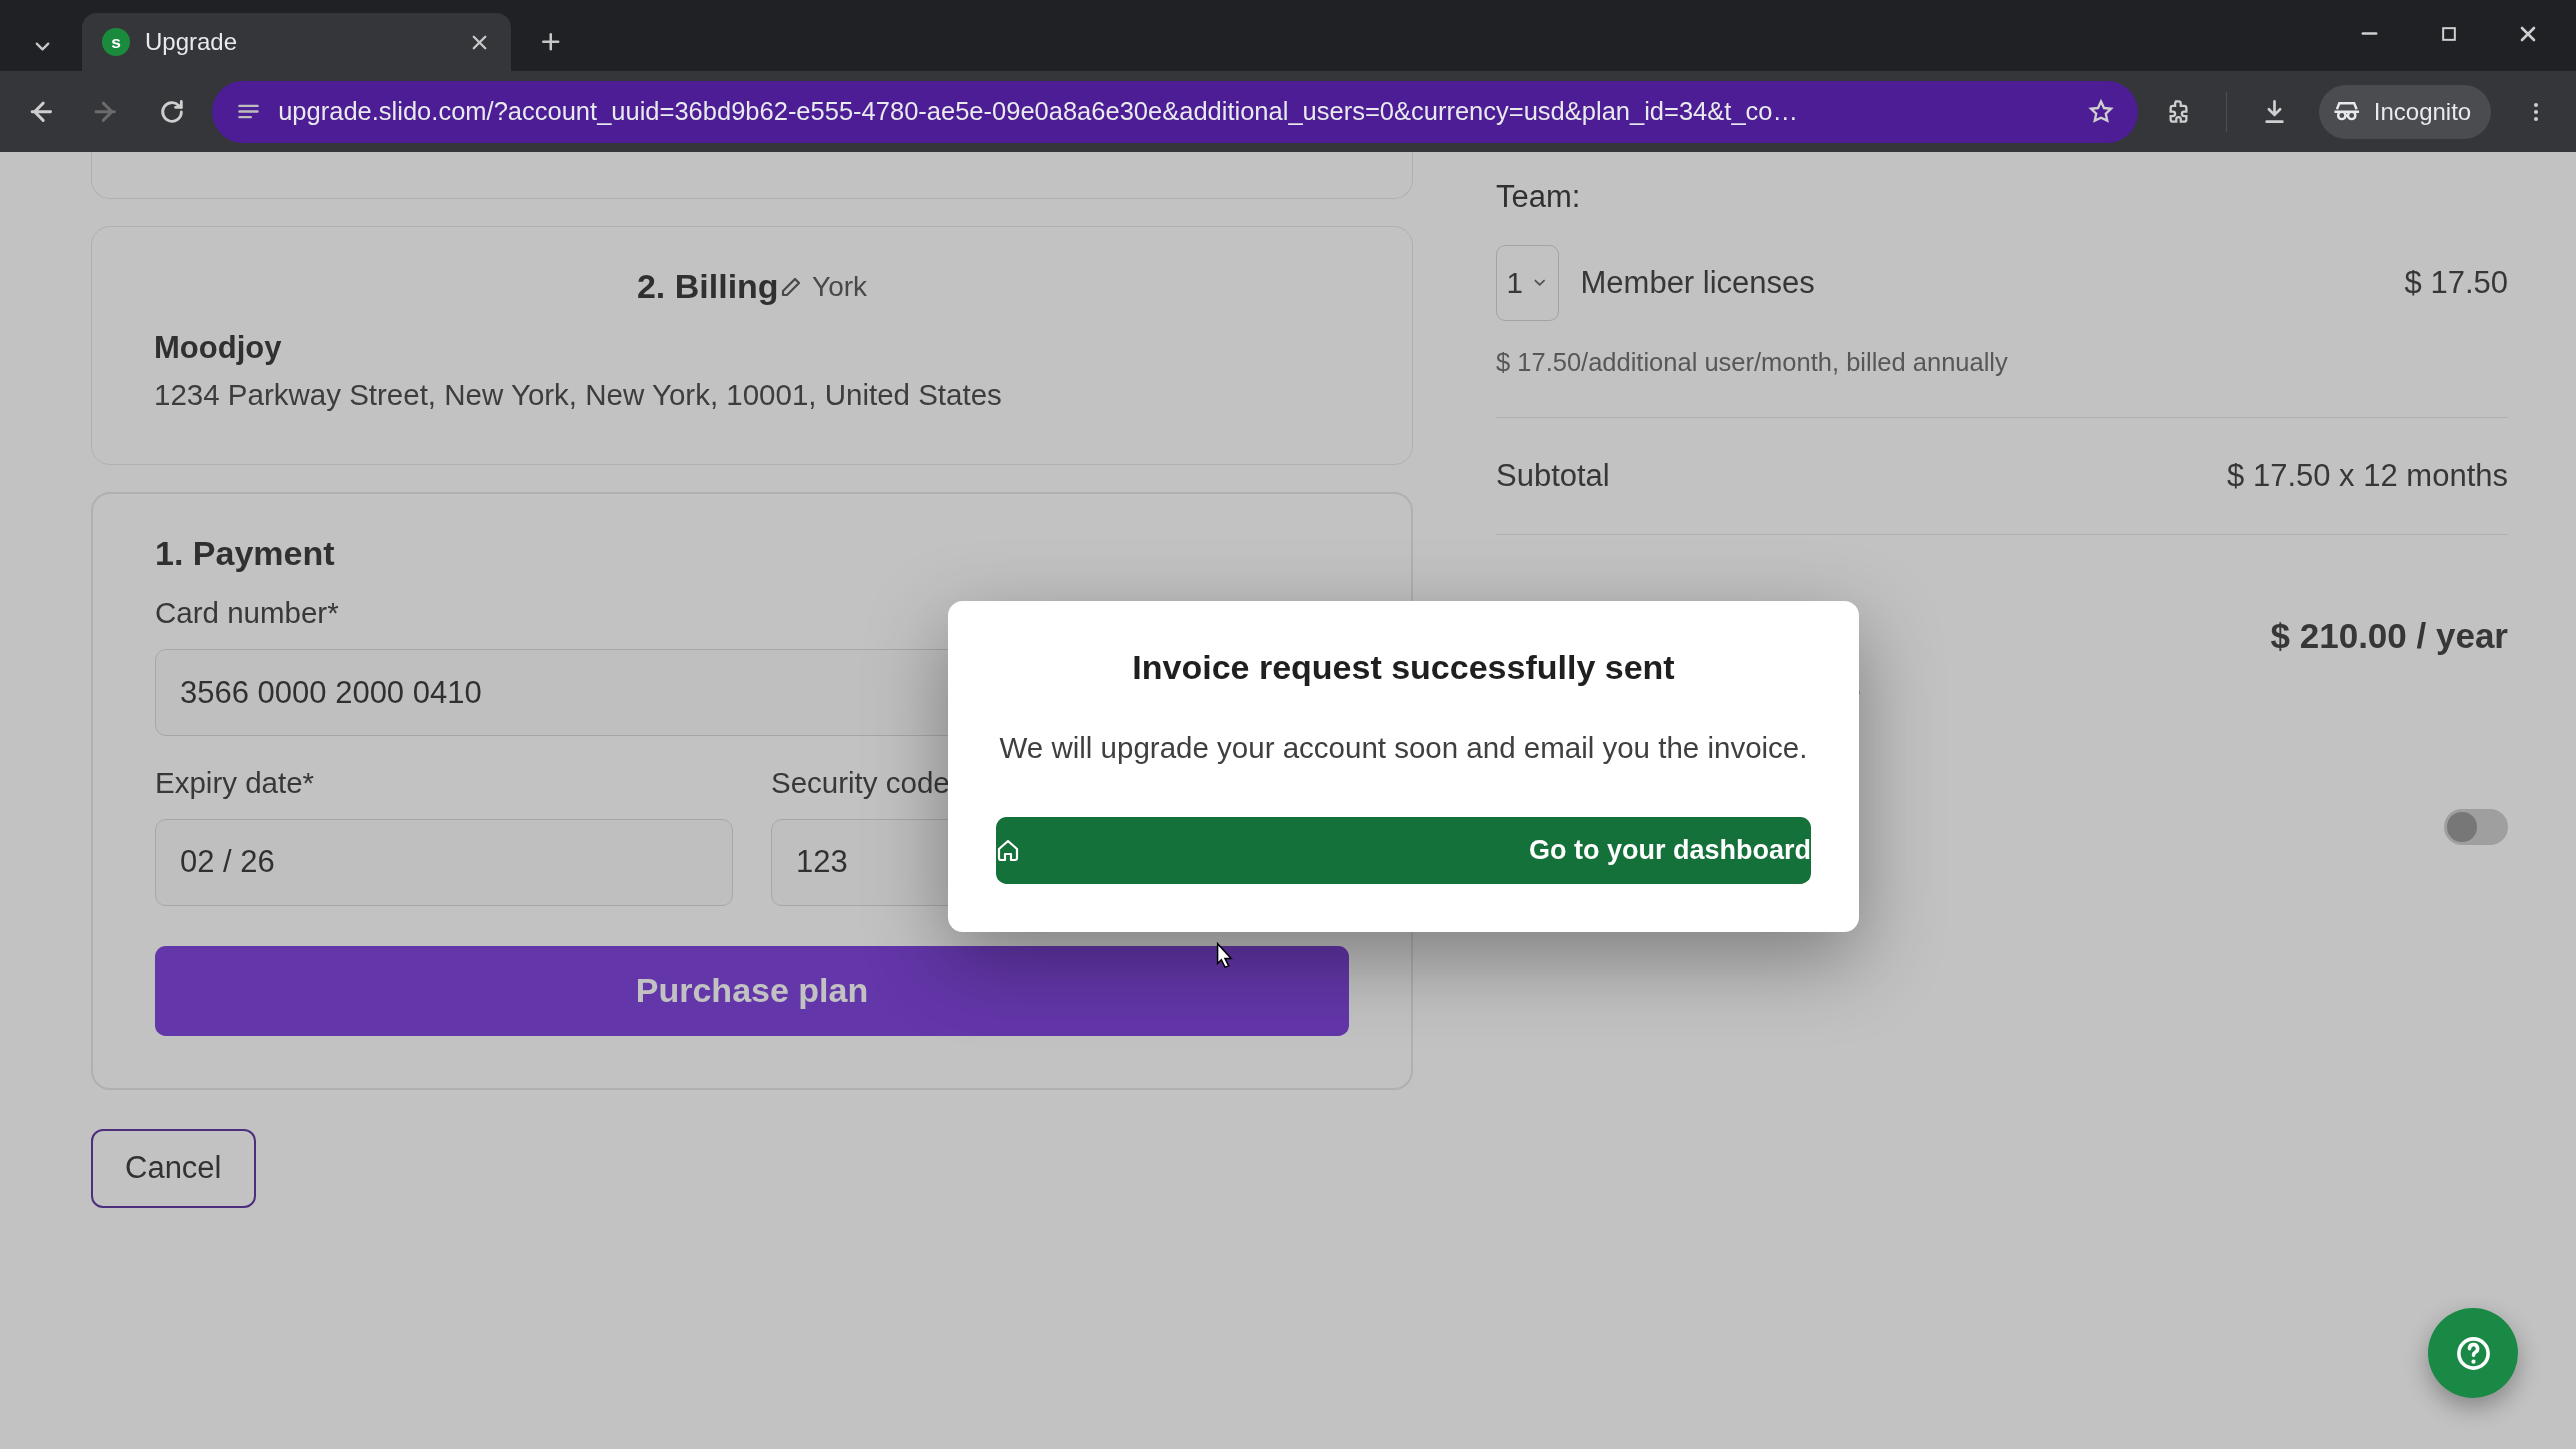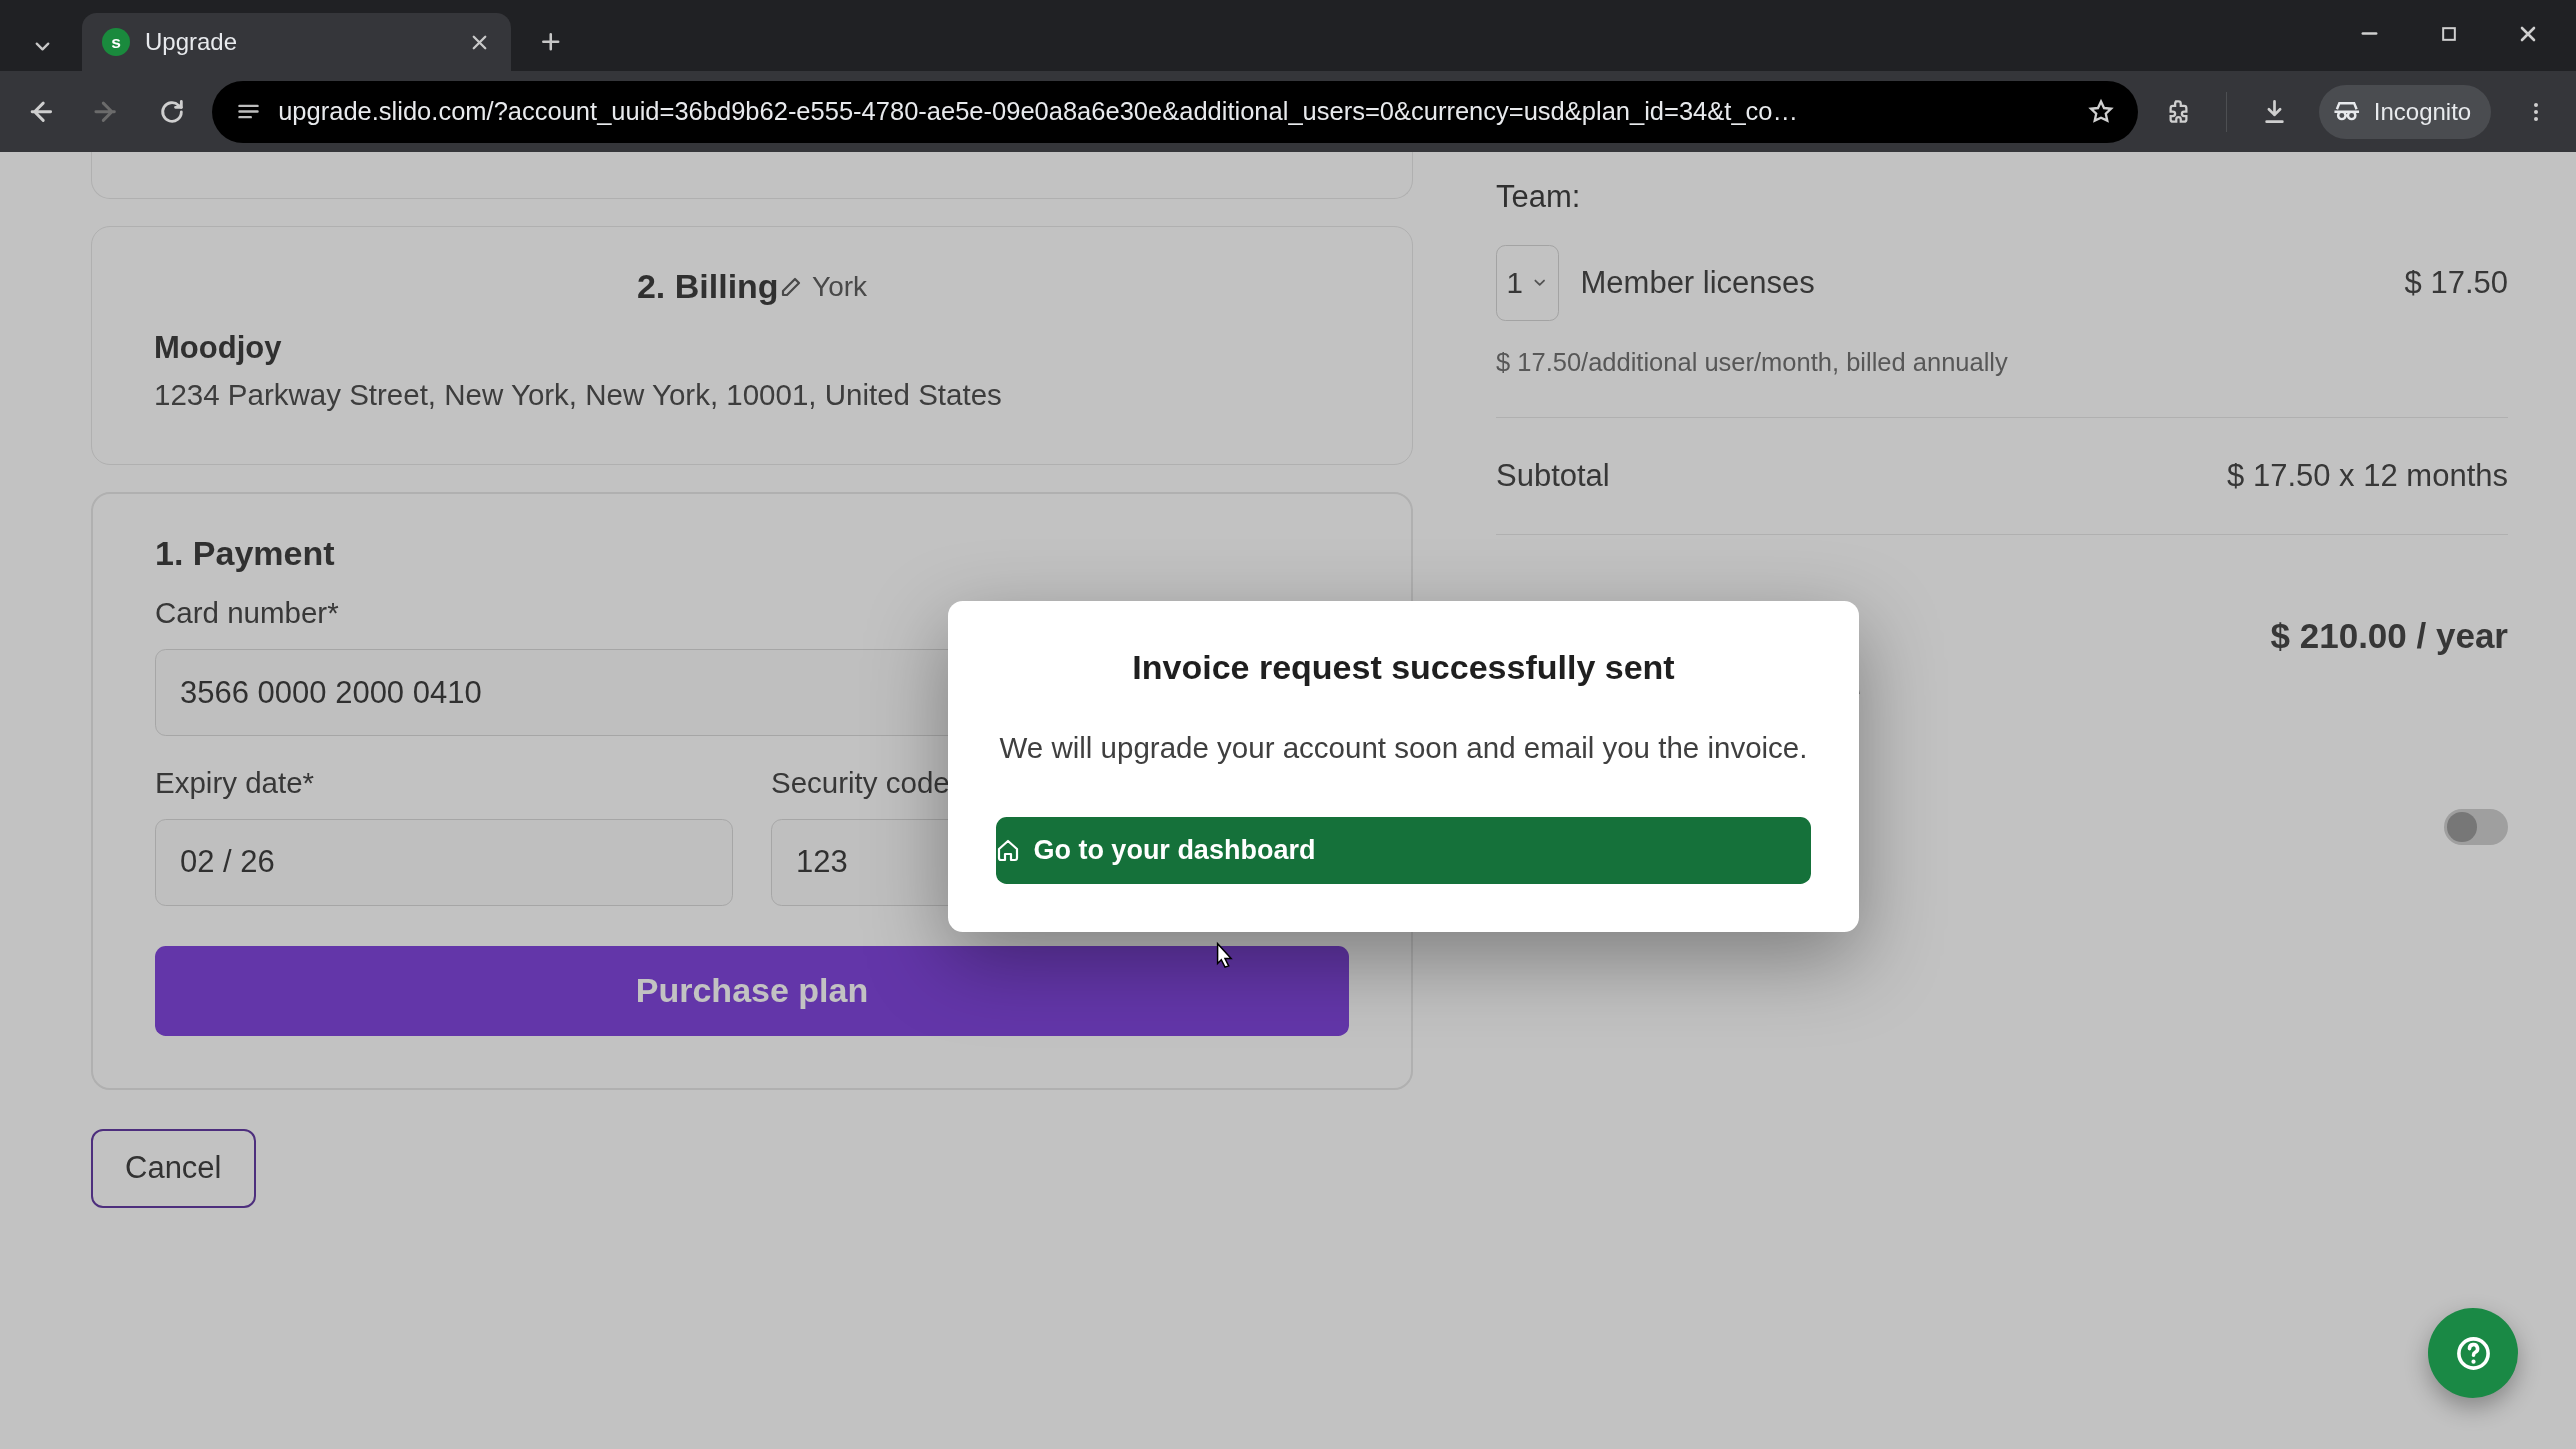--- a/index.html
+++ b/index.html
@@ -31,21 +31,21 @@
     color:#c7c7c7; margin-left:14.8px; margin-bottom:4px; }
 
   .toolbar {
     height: 81px; background:#35363a; display:flex; align-items:center;
     padding: 0 14.8px; gap: 14.8px;
   }
   .tb-btn { width:51px; height:51px; border-radius:50%; display:flex; align-items:center;
     justify-content:center; color:#cfcfcf; }
   .tb-btn.dim { color:#6b6b6b; }
   .omnibox {
-    flex:1; height: 62px; background:#000000; border-radius:31px;
+    flex:1; height: 62px; background:#4c1d95; border-radius:31px;
     display:flex; align-items:center; padding:0 23px; color:#ddd; gap:16px;
     font-size:25.5px;
   }
   .omnibox .site-chip { color:#bdbdbd; display:flex; align-items:center; }
   .omnibox .url { flex:1; overflow:hidden; white-space:nowrap; text-overflow:ellipsis; color:#e8eaed; }
   .omnibox .star { color:#cfcfcf; }
   .right-icons { display:flex; align-items:center; gap: 19px; }
   .divider { width:1.3px; height:40px; background:#4d4f52; margin:0 2.7px; }
   .incognito-chip {
     height:54px; padding:0 20px 0 13.4px; border-radius:27px; background:#4a4c50;
@@ -121,21 +121,21 @@
   .modal {
     position:absolute; left:900px; top:449px; width:911px;
     background:#fff; border-radius:14.8px; box-shadow:0 27px 81px rgba(0,0,0,0.35);
     padding:47px 48px 48px 48px; text-align:center;margin-left:48px;
   }
   .modal h3 { font-size:34px; font-weight:700; color:#1f1f1f; }
   .modal p { font-size:29.5px; color:#3f3f3f; margin-top:40px; line-height:1.45; }
   .modal .go-btn {
     margin-top:47px; width:100%; height:67px; border:none; border-radius:10.7px;
     background:#15713a; color:#fff; font-size:27px; font-weight:700;
-    display:flex; align-items:center; justify-content:flex-start; gap:13.4px;
+    display:flex; align-items:center; justify-content:space-between; gap:13.4px;
   }
   .modal svg { flex-shrink:0; }
 
   
   .fake-cursor {
     position:absolute; left:1209px; top:789px; width:29.5px; height:35px;
   }
 
   
   .fab {

